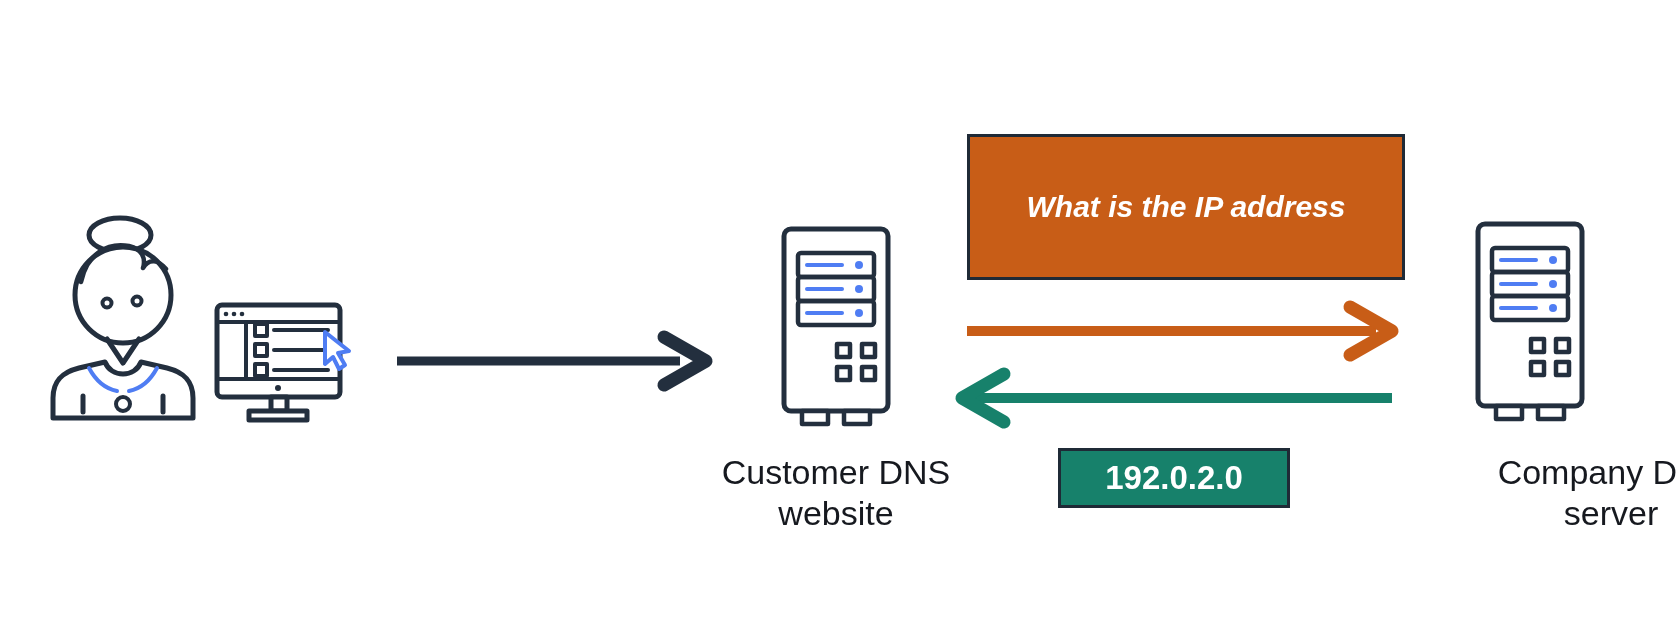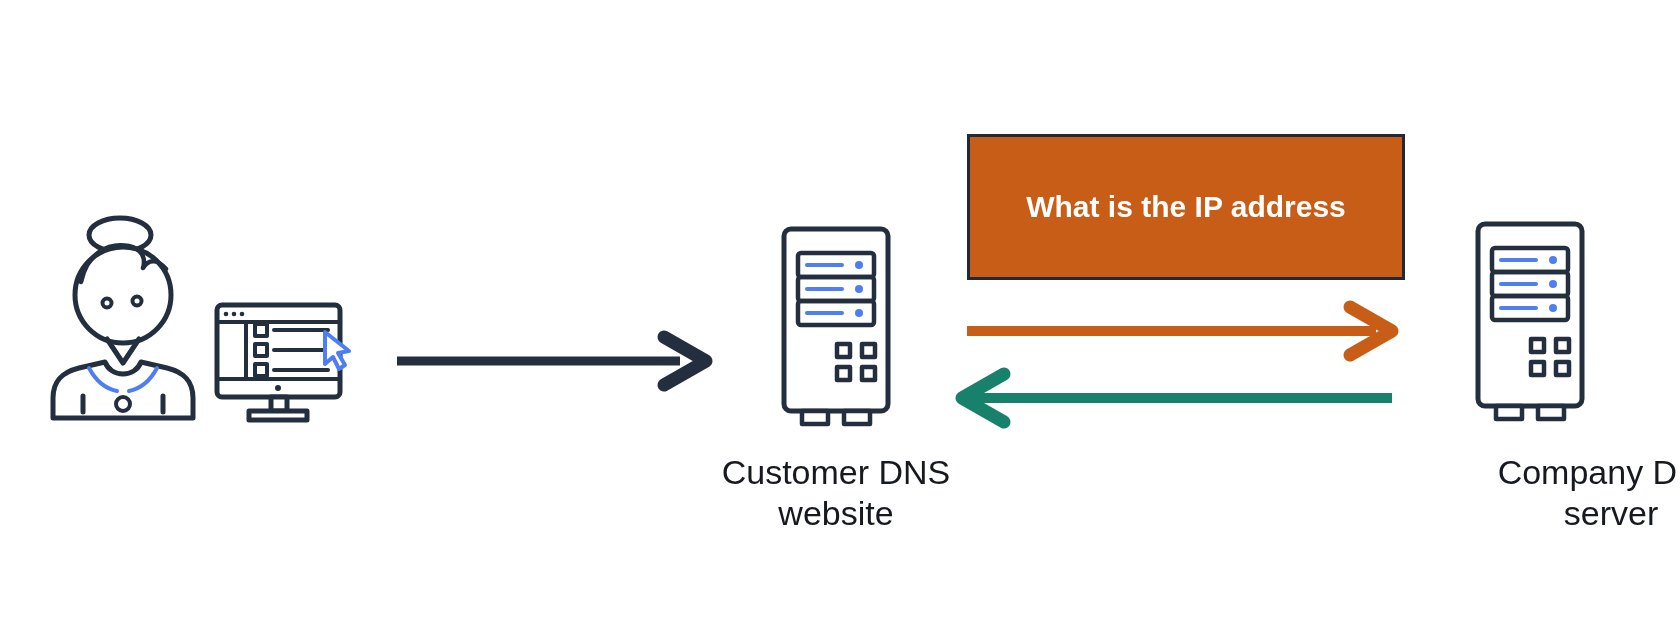--- a/index.html
+++ b/index.html
@@ -11,21 +11,21 @@
   .node-label{
     position:absolute;text-align:center;font-size:34px;line-height:41px;
     color:#16191f;letter-spacing:0px;
   }
   .msg-box{
     position:absolute;display:flex;flex-direction:column;align-items:center;justify-content:center;
     color:#ffffff;border:3px solid #1f2a36;box-sizing:border-box;text-align:center;
   }
   .query-box{
     left:967px;top:134px;width:438px;height:146px;
-    background:#c85d17;font-size:30px;font-weight:700;line-height:42px;
+    background:#c85d17;font-size:30px;font-weight:700;line-height:42px;font-style:italic;
   }
   .answer-box{
     left:1058px;top:448px;width:232px;height:60px;
     background:#17816b;font-size:33px;font-weight:700;
   }
   .msg-line{display:block;}
   svg{display:block;}
   .stk{stroke:#232f3e;fill:none;stroke-linecap:round;stroke-linejoin:round;}
   .stk-blue{stroke:#4f7df3;fill:none;stroke-linecap:round;stroke-linejoin:round;}
   .fill-dark{fill:#232f3e;stroke:none;}
@@ -126,14 +126,17 @@
     <g>
       <line x1="974" y1="398" x2="1392" y2="398" stroke-width="10" fill="none" stroke="#17816b"></line>
       <polyline points="1004,374 962,398 1004,422" stroke-width="13" fill="none" stroke-linecap="round" stroke-linejoin="round" stroke="#17816b"></polyline>
     </g>
   </svg>
 
   <div class="msg-box query-box" style="background-color: rgb(200, 93, 23);">
     <span class="msg-line">What is the IP address</span>
   </div>
 
+  <div class="msg-box answer-box" style="background-color: rgb(23, 129, 107);">
+    <span class="msg-line">192.0.2.0</span>
+  </div>
 
 </div>
 
 </body></html>

